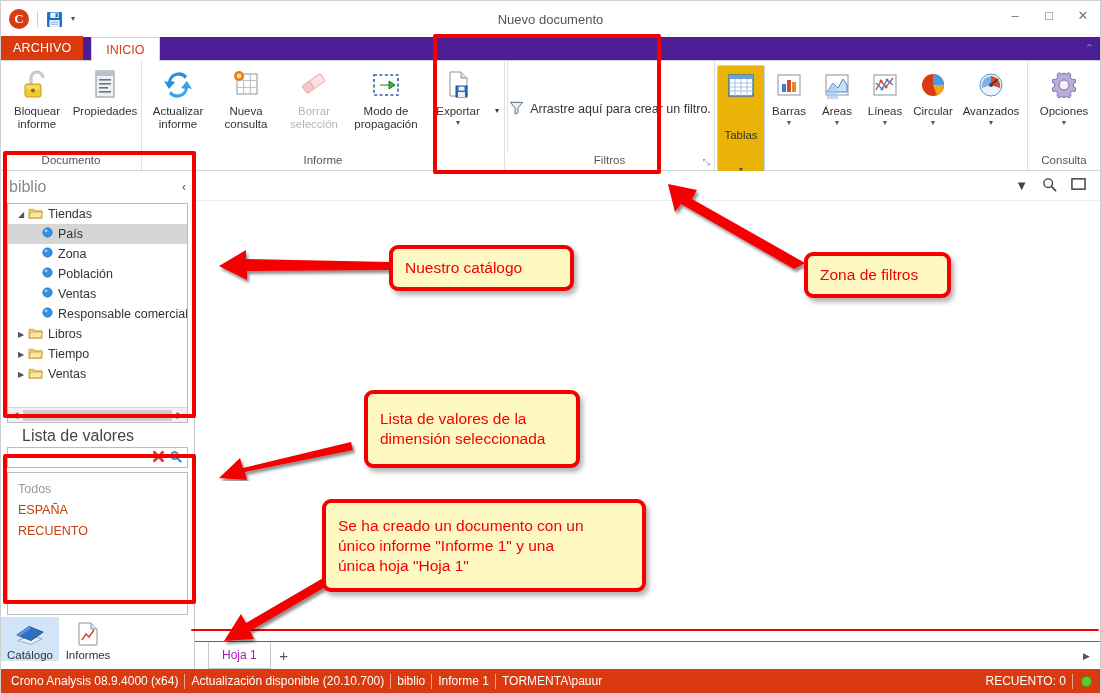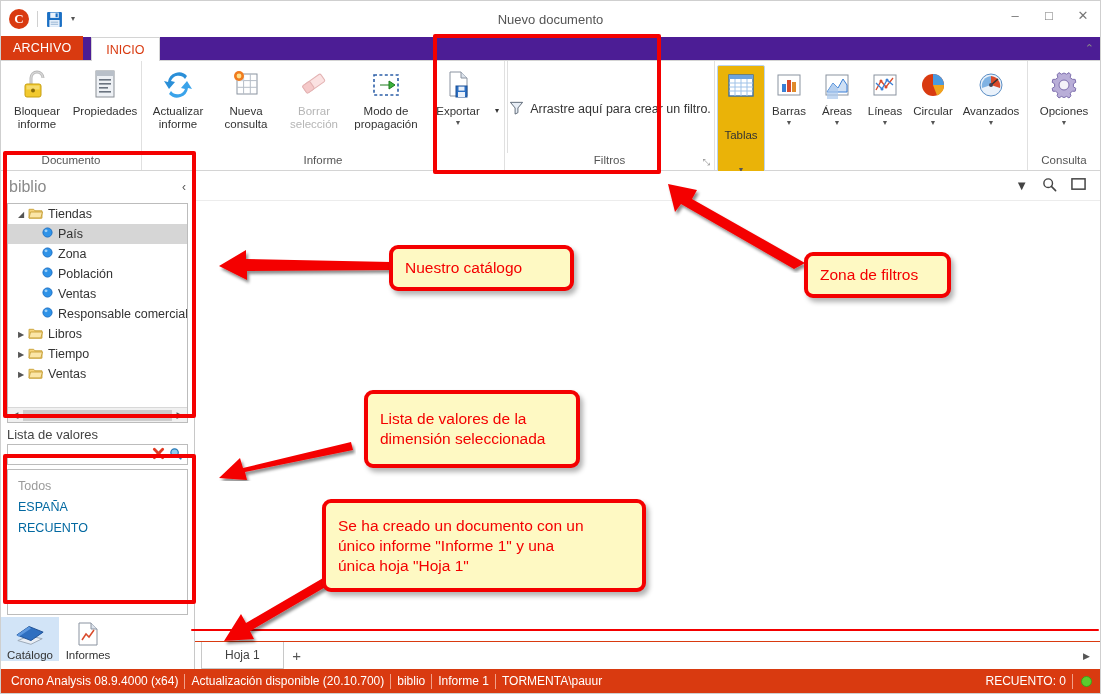--- a/index.html
+++ b/index.html
@@ -151,30 +151,30 @@
   .bullet { margin-right:5px; }
   .tnode.child { padding-left:34px; }
   .tree-hscroll {
     position:absolute; left:0; right:0; bottom:0; height:15px;
     background:#f0f0f0; border-top:1px solid #d8d8d8;
     display:flex; align-items:center; justify-content:space-between;
   }
   .tree-hscroll .arr { width:14px; text-align:center; font-size:9px; color:#555; }
   .tree-hscroll .thumb { flex:1; height:11px; background:#cdcdcd; margin:0 1px; }
 
-  .lov-label { font-size:13px; color:#444; padding:4px 6px 2px; }
+  .lov-label { font-size:16px; color:#444; padding:4px 21px 2px; }
   .lov-search {
     margin:0 6px; height:21px; border:1px solid #bcbcbc; background:#fff;
     display:flex; align-items:center; justify-content:flex-end; gap:4px; padding-right:5px;
   }
   .lov-list {
     flex:1; margin:4px 6px 0; border:1px solid #bcbcbc; background:#fff;
     font-size:12.5px; padding:6px 0 0 10px; overflow:hidden;
   }
-  .lov-item { height:21px; line-height:21px; color:#0369a1; }
+  .lov-item { height:21px; line-height:21px; color:#c2410c; }
   .lov-item.todos { color:#9a9a9a; }
   .lp-tabs {
     height:54px; flex:0 0 54px; display:flex; align-items:flex-start; padding-top:2px;
   }
   .lp-tab {
     width:58px; display:flex; flex-direction:column; align-items:center; padding-top:2px;
     font-size:11.5px; color:#333;
   }
   .lp-tab.active { background:#d2e4f7; }
   .lp-tab .icn { height:30px; display:flex; align-items:center; justify-content:center; }
@@ -189,25 +189,25 @@
   }
   .canvas-top .ci { color:#444; font-size:13px; }
   .canvas { flex:1; background:#fff; position:relative; }
   .sheetbar {
     height:28px; flex:0 0 28px;
     display:flex; align-items:stretch;
     border-top:1px solid #d93a10;
     background:#fff;
   }
   .sheet-tab {
-    min-width:54px; padding:0 23px;
+    min-width:54px; padding:0 13px;
     display:flex; align-items:center; justify-content:center;
-    font-size:12px; color:#404040;
+    font-size:12px; color:#a21caf;
     border:1px solid #c8c8c8; border-top:none;
-    margin-left:6px;
+    margin-left:13px;
   }
   .sheet-add { width:26px; display:flex; align-items:center; justify-content:center; font-size:15px; color:#555; }
   .sheet-scroll { margin-left:auto; display:flex; align-items:center; padding-right:10px; color:#555; font-size:9px; }
 
   
   .statusbar {
     height:24px; flex:0 0 24px;
     background:#d93a10; color:#fff;
     display:flex; align-items:center;
     font-size:12px;

